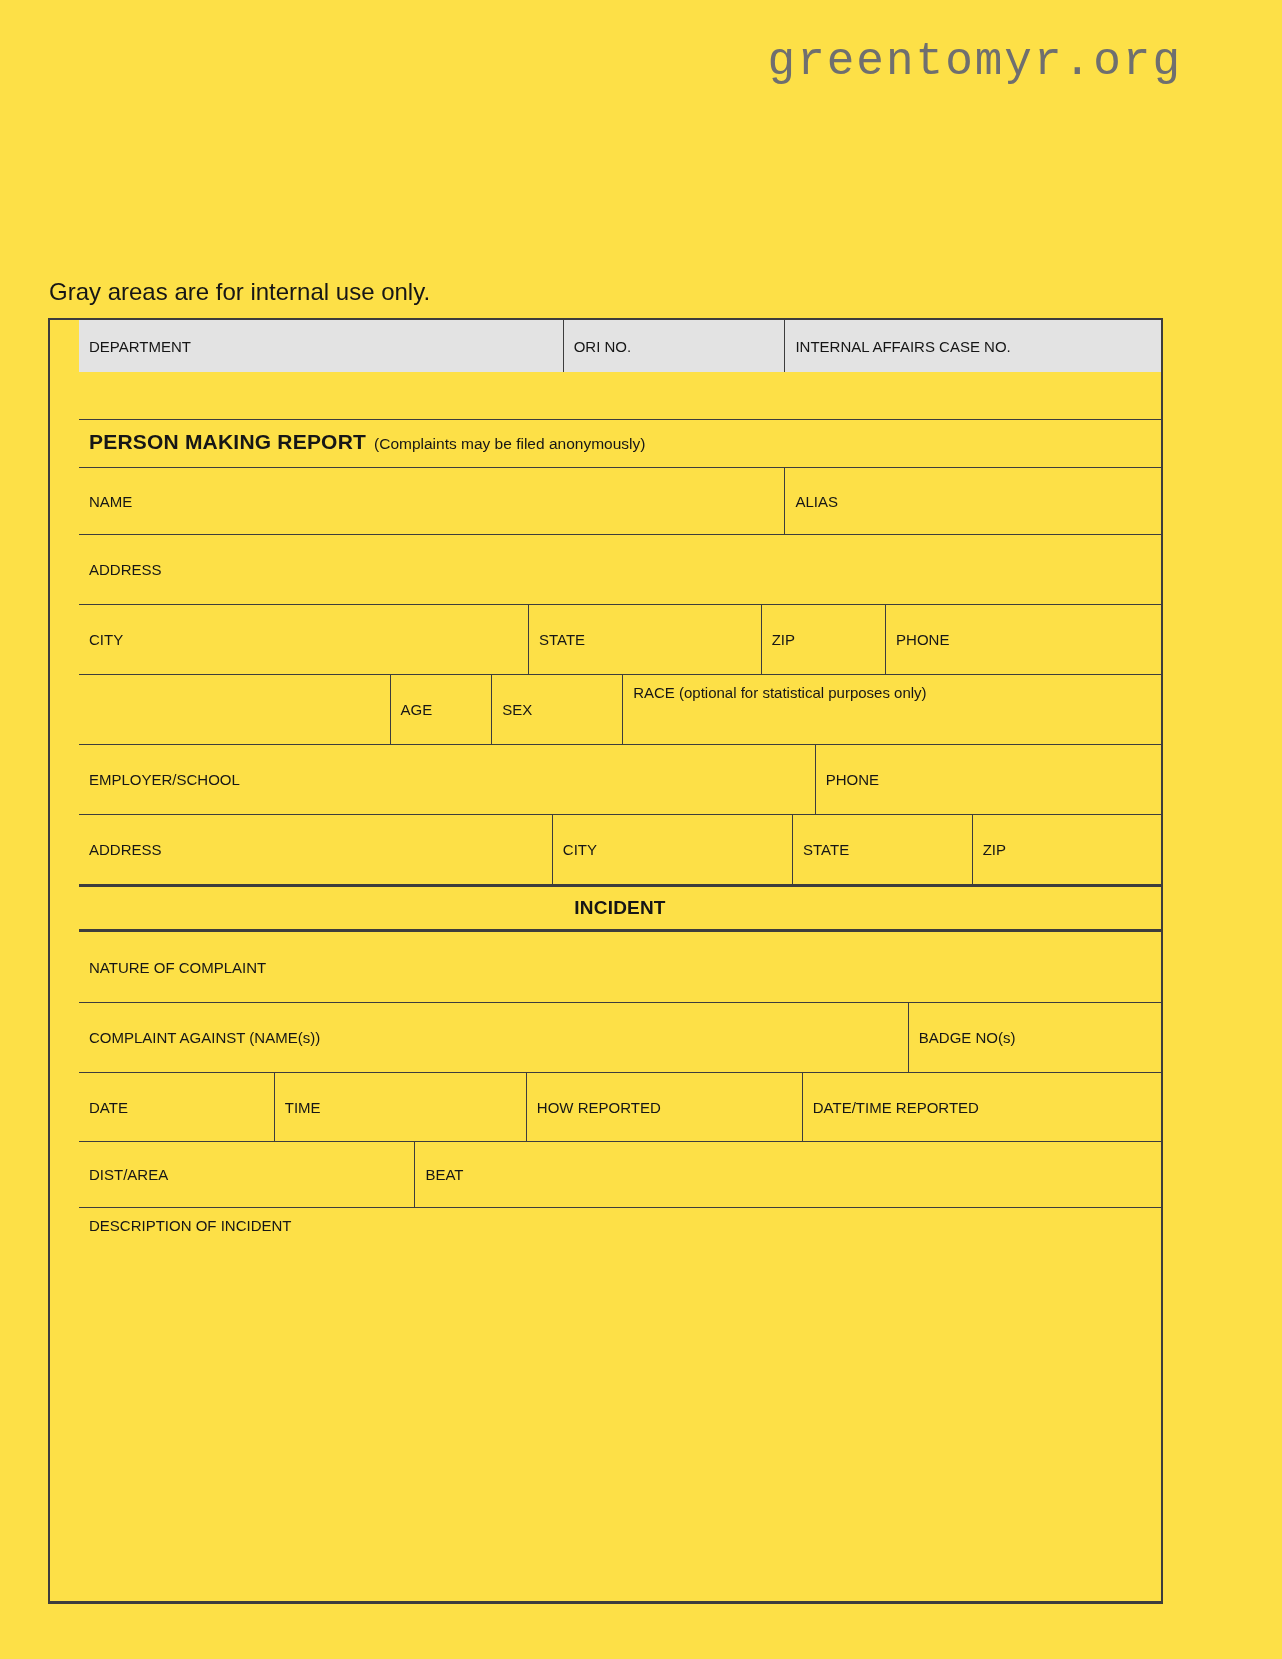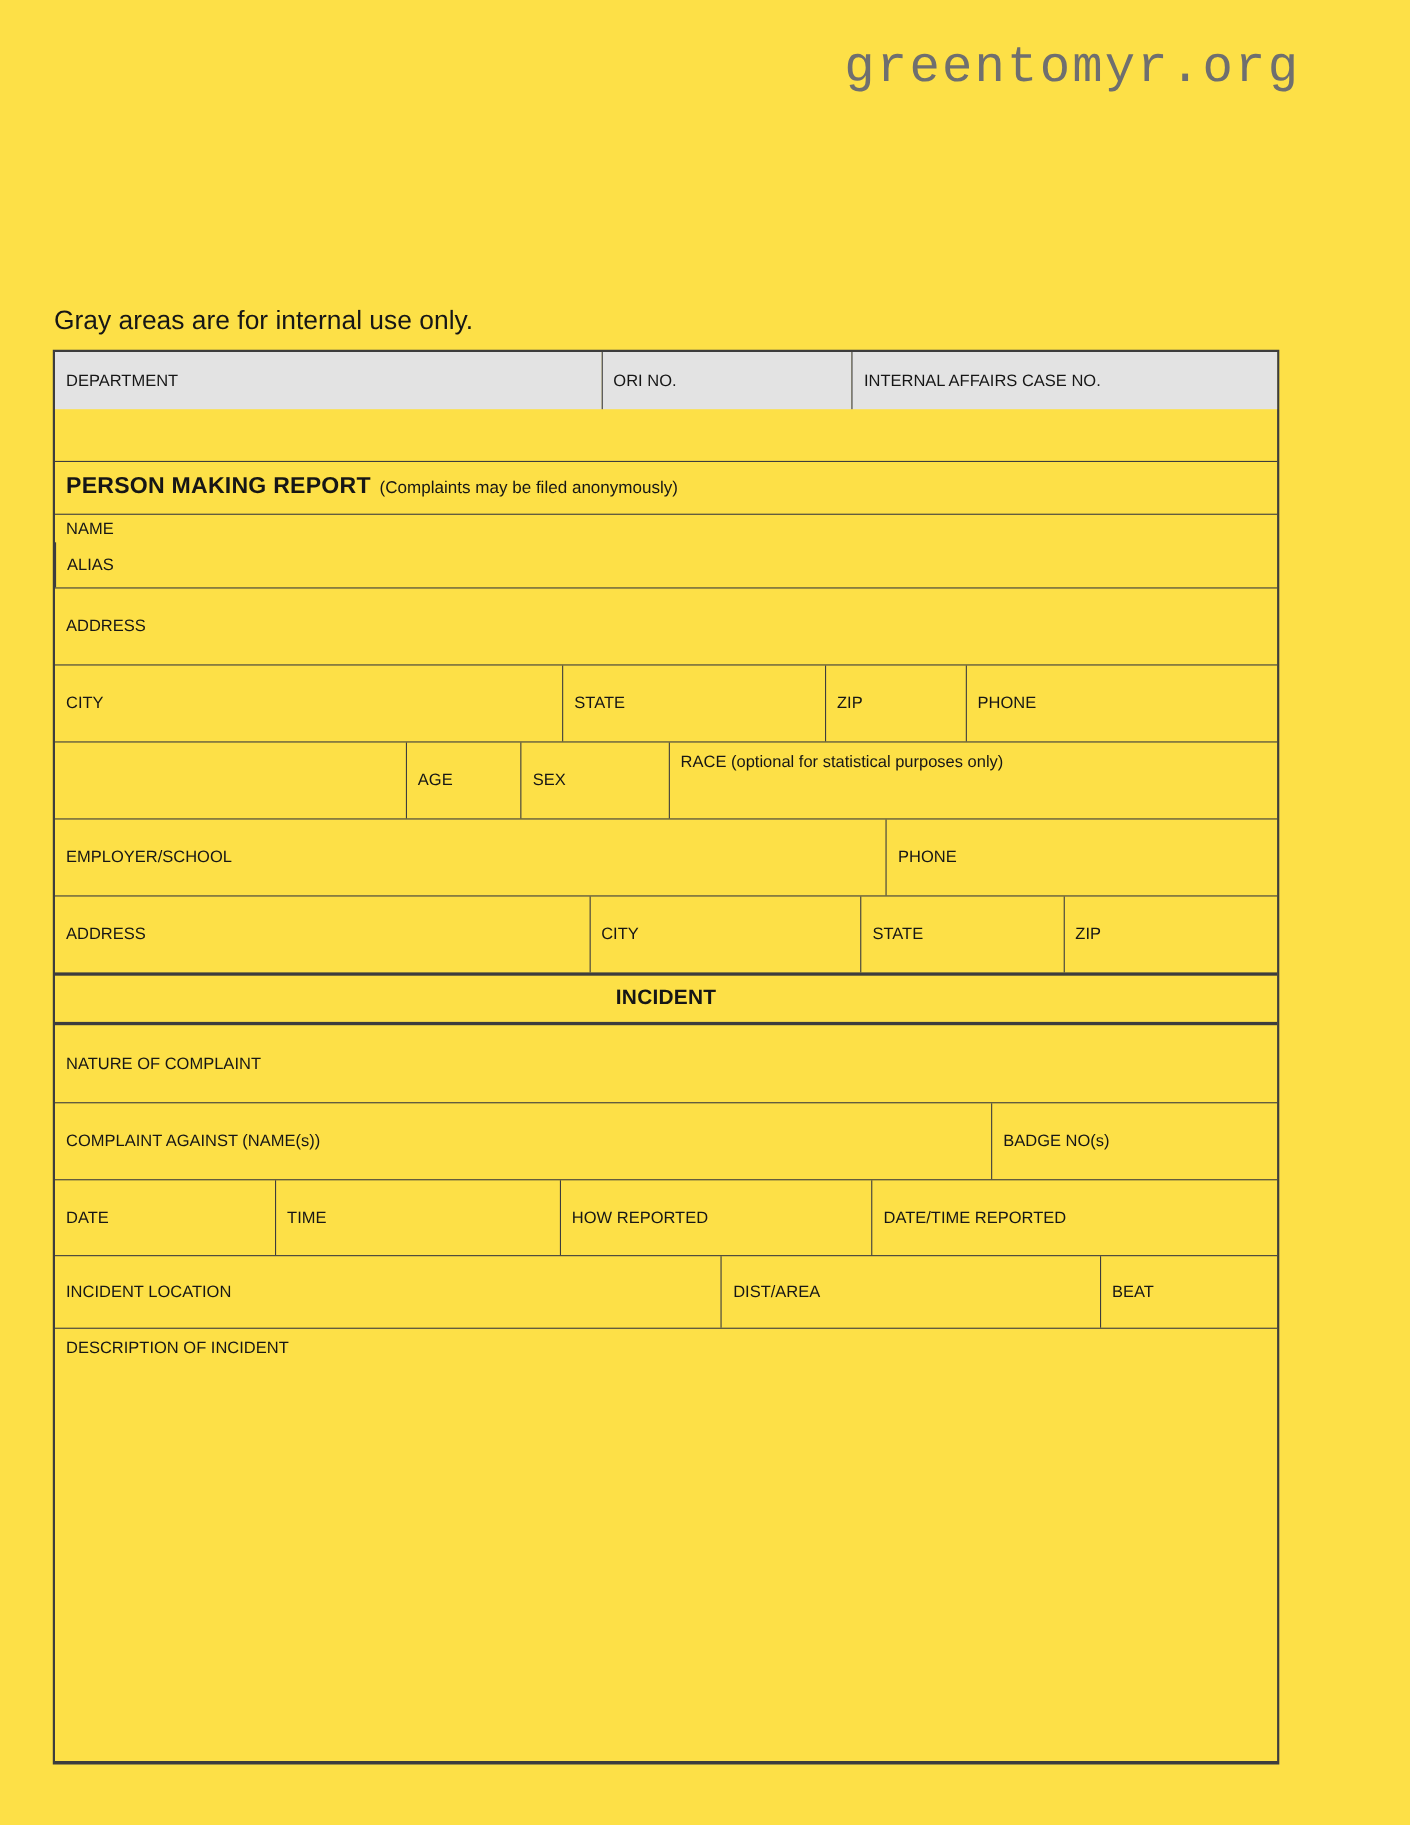--- a/index.html
+++ b/index.html
@@ -35,20 +35,21 @@
     top:278px;
     font-size:24px;
   }
   .form-table{
     position:absolute;
     left:48px;
     top:318px;
     width:1115px;
     border:2px solid var(--line);
     border-bottom-width:3px;
+    padding-left:29px;
   }
   .row{
     display:flex;
     align-items:stretch;
   }
   .row + .row{border-top:1.5px solid var(--line);}
   .row.thick-top{border-top:3px solid var(--line);}
   .cell{
     display:flex;
     align-items:center;
@@ -66,21 +67,21 @@
     gap:8px;
     padding:10px 8px 10px 10px;
   }
   .sec-title{font-size:21px;font-weight:bold;letter-spacing:0.2px;}
   .sec-sub{font-size:15.5px;}
   .sec-row.center{justify-content:center;align-items:center;padding:10px;}
   .sec-title.incident{font-size:19px;}
   
   .h-internal{min-height:52px;}
   .h-person{min-height:48px;margin-top:47px;}
-  .h-name{min-height:67px;flex-direction:column;}
+  .h-name{min-height:67px;}
   .h-std{min-height:70px;}
   .h-incident{min-height:44px;}
   .h-date{min-height:69px;}
   .h-loc{min-height:66px;}
   .h-desc{min-height:394px;}
 </style>
 </head>
 <body>
 
 <div class="page">
@@ -207,23 +208,20 @@
       </div>
       <div class="cell grow">
         <span>HOW REPORTED</span>
       </div>
       <div class="cell" style="flex-basis:33.2%">
         <span>DATE/TIME REPORTED</span>
       </div>
     </div>
 
     <div class="row h-loc">
-      <div class="cell" style="flex-basis:54.5%">
-        <span>INCIDENT LOCATION</span>
-      </div>
       <div class="cell" style="flex-basis:31%">
         <span>DIST/AREA</span>
       </div>
       <div class="cell grow">
         <span>BEAT</span>
       </div>
     </div>
 
     <div class="row h-desc">
       <div class="cell grow top">

